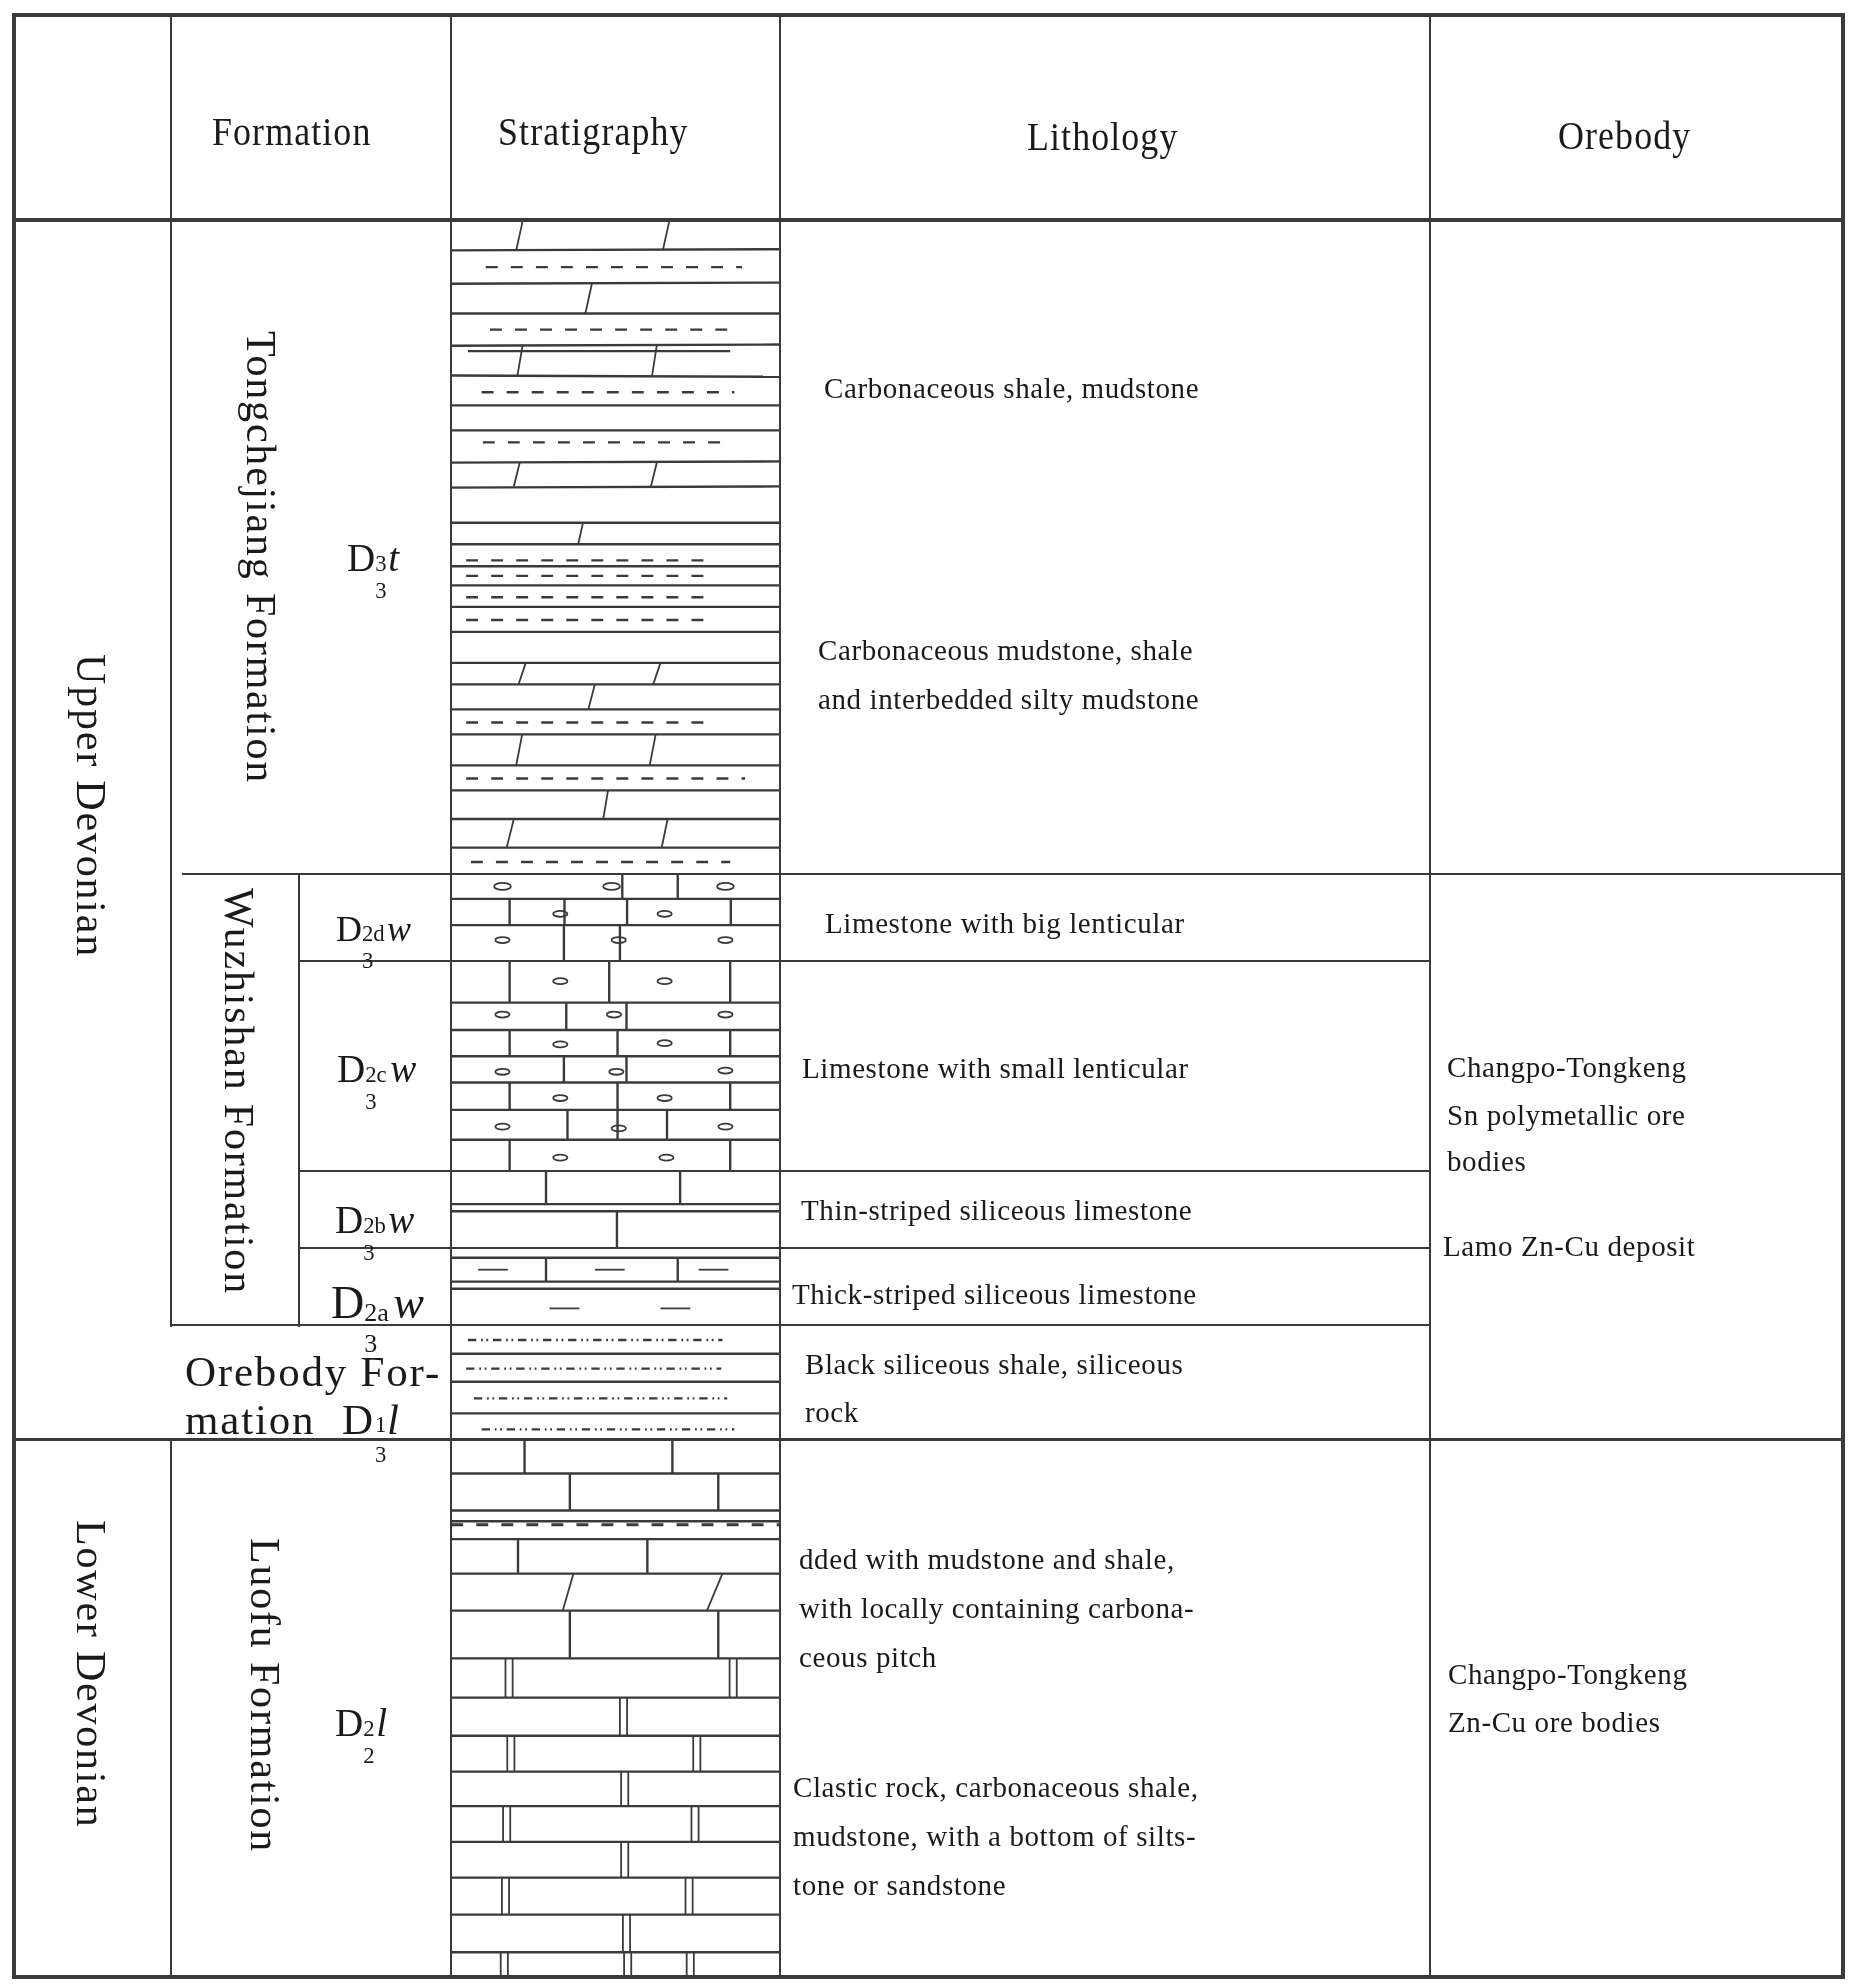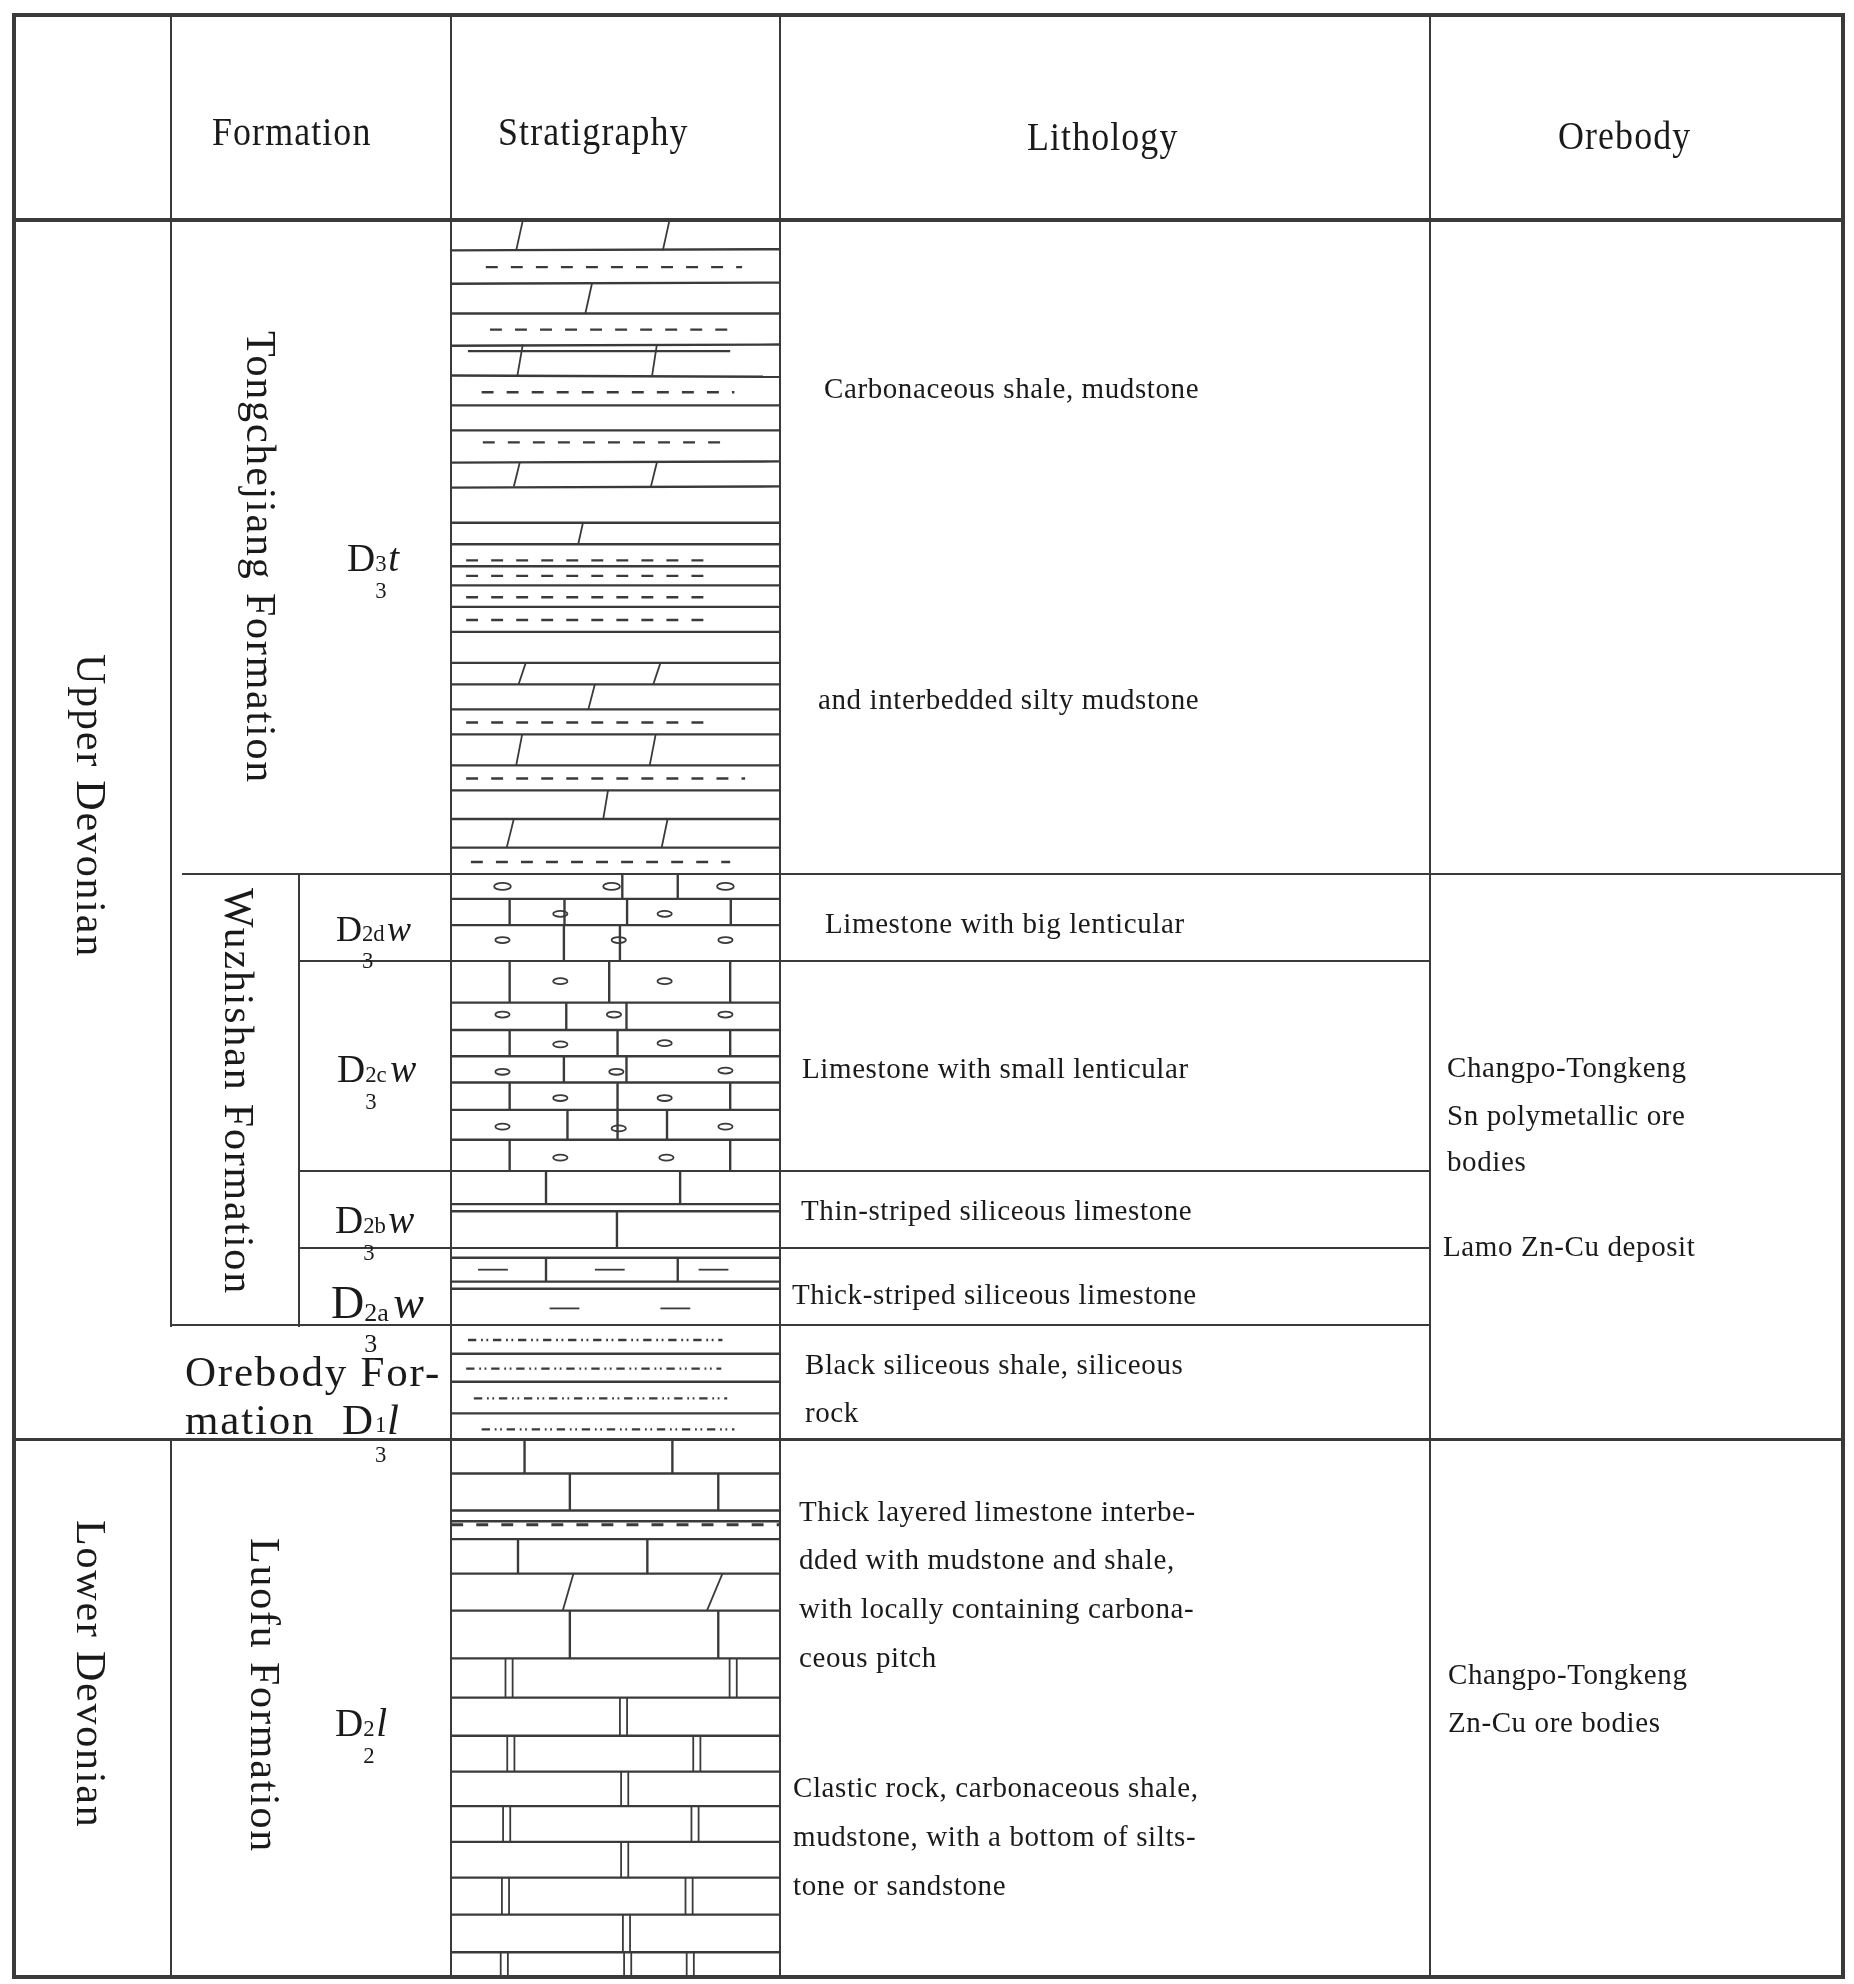--- a/index.html
+++ b/index.html
@@ -308,28 +308,28 @@
   <div class="txt" style="left:185px;top:1398px;font-size:43px;letter-spacing:1.8px;">
     <span>mation</span>
     <span class="sym" style="position:relative;font-size:43px;margin-left:14.3px;"><span class="D">D</span><span class="s"><span class="sup">1</span><span class="sub" style="top:9.5px;">3</span></span><span class="it" style="margin-left:12px;">l</span></span>
   </div>
 
   <div class="sym" style="left:335px;top:1700px;">
     <span class="D">D</span><span class="s"><span class="sup">2</span><span class="sub">2</span></span><span class="it" style="margin-left:13px;">l</span>
   </div>
 
   <div class="txt desc" style="left:824px;top:364px;">Carbonaceous shale, mudstone</div>
+  <div class="txt desc" style="left:818px;top:626px;">Carbonaceous mudstone, shale</div>
   <div class="txt desc" style="left:818px;top:675px;">and interbedded silty mudstone</div>
   <div class="txt desc" style="left:825px;top:899px;">Limestone  with big lenticular</div>
   <div class="txt desc" style="left:802px;top:1044px;">Limestone  with small lenticular</div>
   <div class="txt desc" style="left:801px;top:1186px;">Thin-striped siliceous limestone</div>
   <div class="txt desc" style="left:792px;top:1270px;">Thick-striped siliceous limestone</div>
   <div class="txt desc" style="left:805px;top:1340px;">Black siliceous shale, siliceous</div>
   <div class="txt desc" style="left:805px;top:1388px;">rock</div>
-  <div class="txt desc" style="left:799px;top:1487px;">Thick layered limestone interbe-</div>
   <div class="txt desc" style="left:799px;top:1535px;">dded with mudstone and shale,</div>
   <div class="txt desc" style="left:799px;top:1584px;">with locally containing carbona-</div>
   <div class="txt desc" style="left:799px;top:1633px;">ceous pitch</div>
   <div class="txt desc" style="left:793px;top:1763px;">Clastic rock, carbonaceous shale,</div>
   <div class="txt desc" style="left:793px;top:1812px;">mudstone, with a bottom of silts-</div>
   <div class="txt desc" style="left:793px;top:1861px;">tone or sandstone</div>
 
   <div class="txt desc" style="left:1447px;top:1043px;">Changpo-Tongkeng</div>
   <div class="txt desc" style="left:1447px;top:1091px;">Sn polymetallic ore</div>
   <div class="txt desc" style="left:1447px;top:1137px;">bodies</div>

